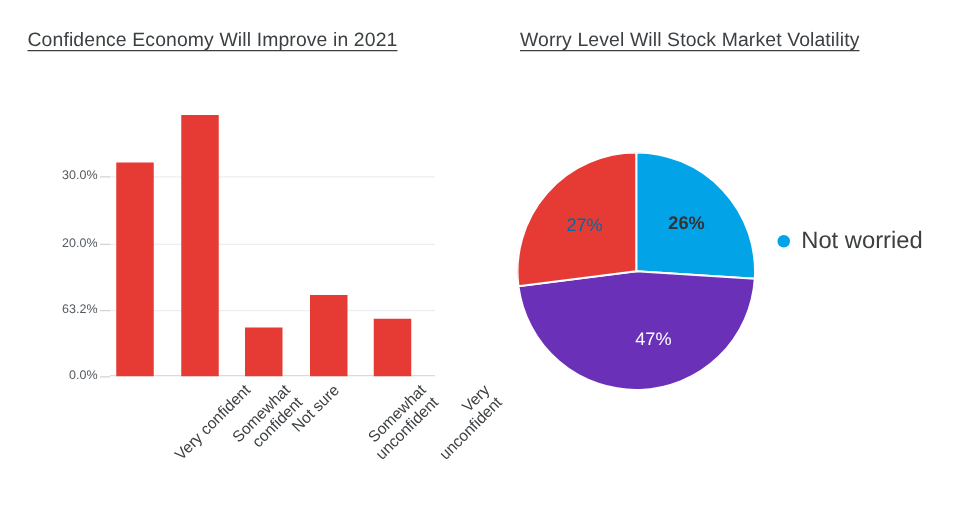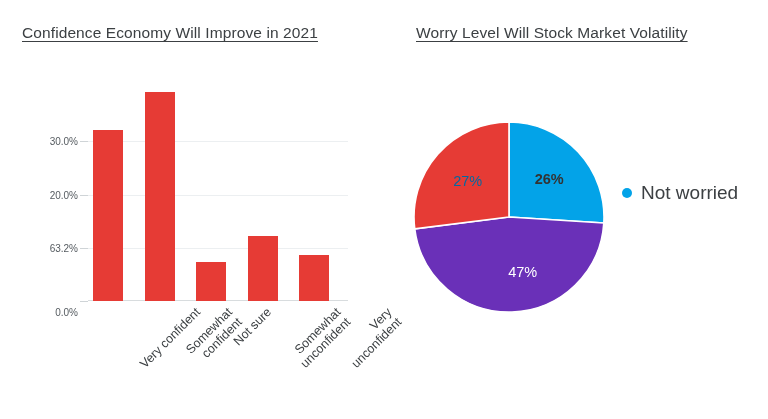--- a/index.html
+++ b/index.html
@@ -152,21 +152,21 @@
 </head>
 <body>
 
 <div class="panel" id="bar-panel">
   <div class="chart-title" id="bar-title">Confidence Economy Will Improve in 2021</div>
 
   <div id="y-axis-labels">
       <div class="y-label" style="top: 81.4px;">30.0%</div>
       <div class="y-label" style="top: 134.6px; text-align: center;">20.0%</div>
       <div class="y-label" style="top: 187.8px;">63.2%</div>
-      <div class="y-label" style="top: 252px; text-align: center;">0.0%</div>
+      <div class="y-label" style="top: 241px; text-align: center;">0.0%</div>
     </div>
   <div id="plot-area">
     <div class="baseline"></div>
   <div class="gridline" style="top: 81.4px;"></div>
       <div class="tick-stub" style="top: 81.4px;"></div>
       <div class="gridline" style="top: 134.6px;"></div>
       <div class="tick-stub" style="top: 134.6px;"></div>
       <div class="gridline" style="top: 187.8px;"></div>
       <div class="tick-stub" style="top: 187.8px;"></div>
       <div class="tick-stub" style="top: 241px;"></div>

